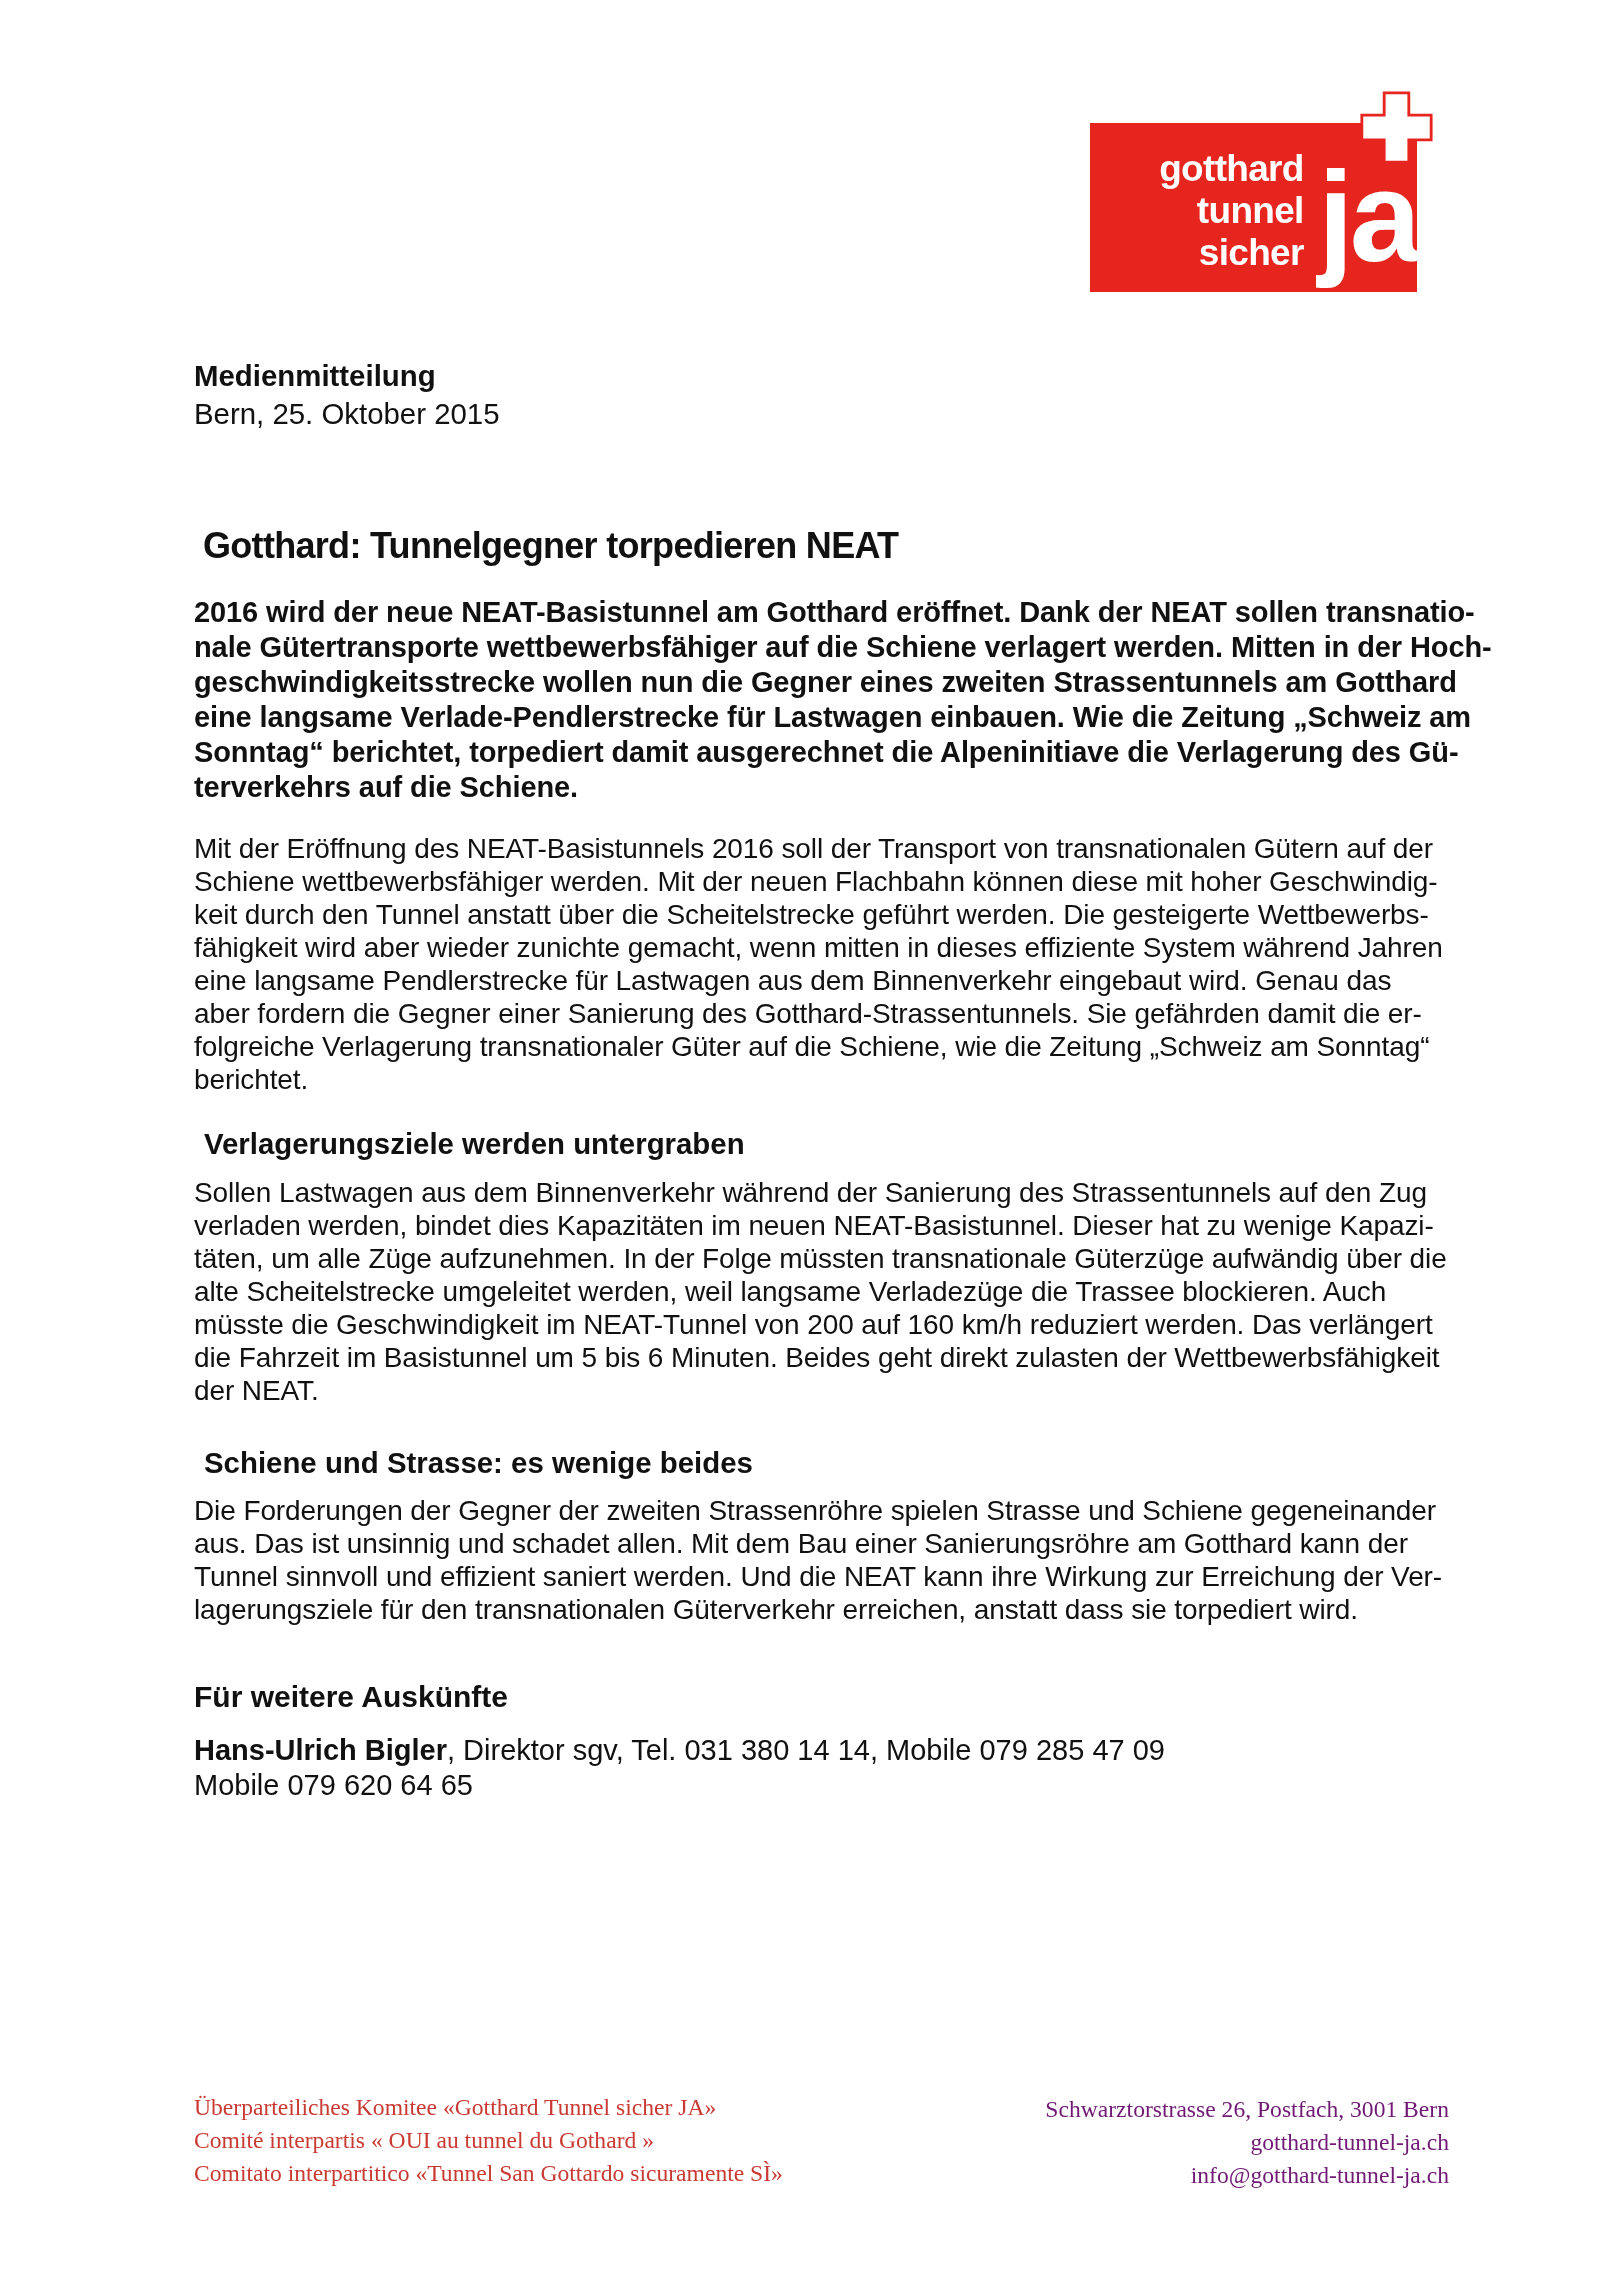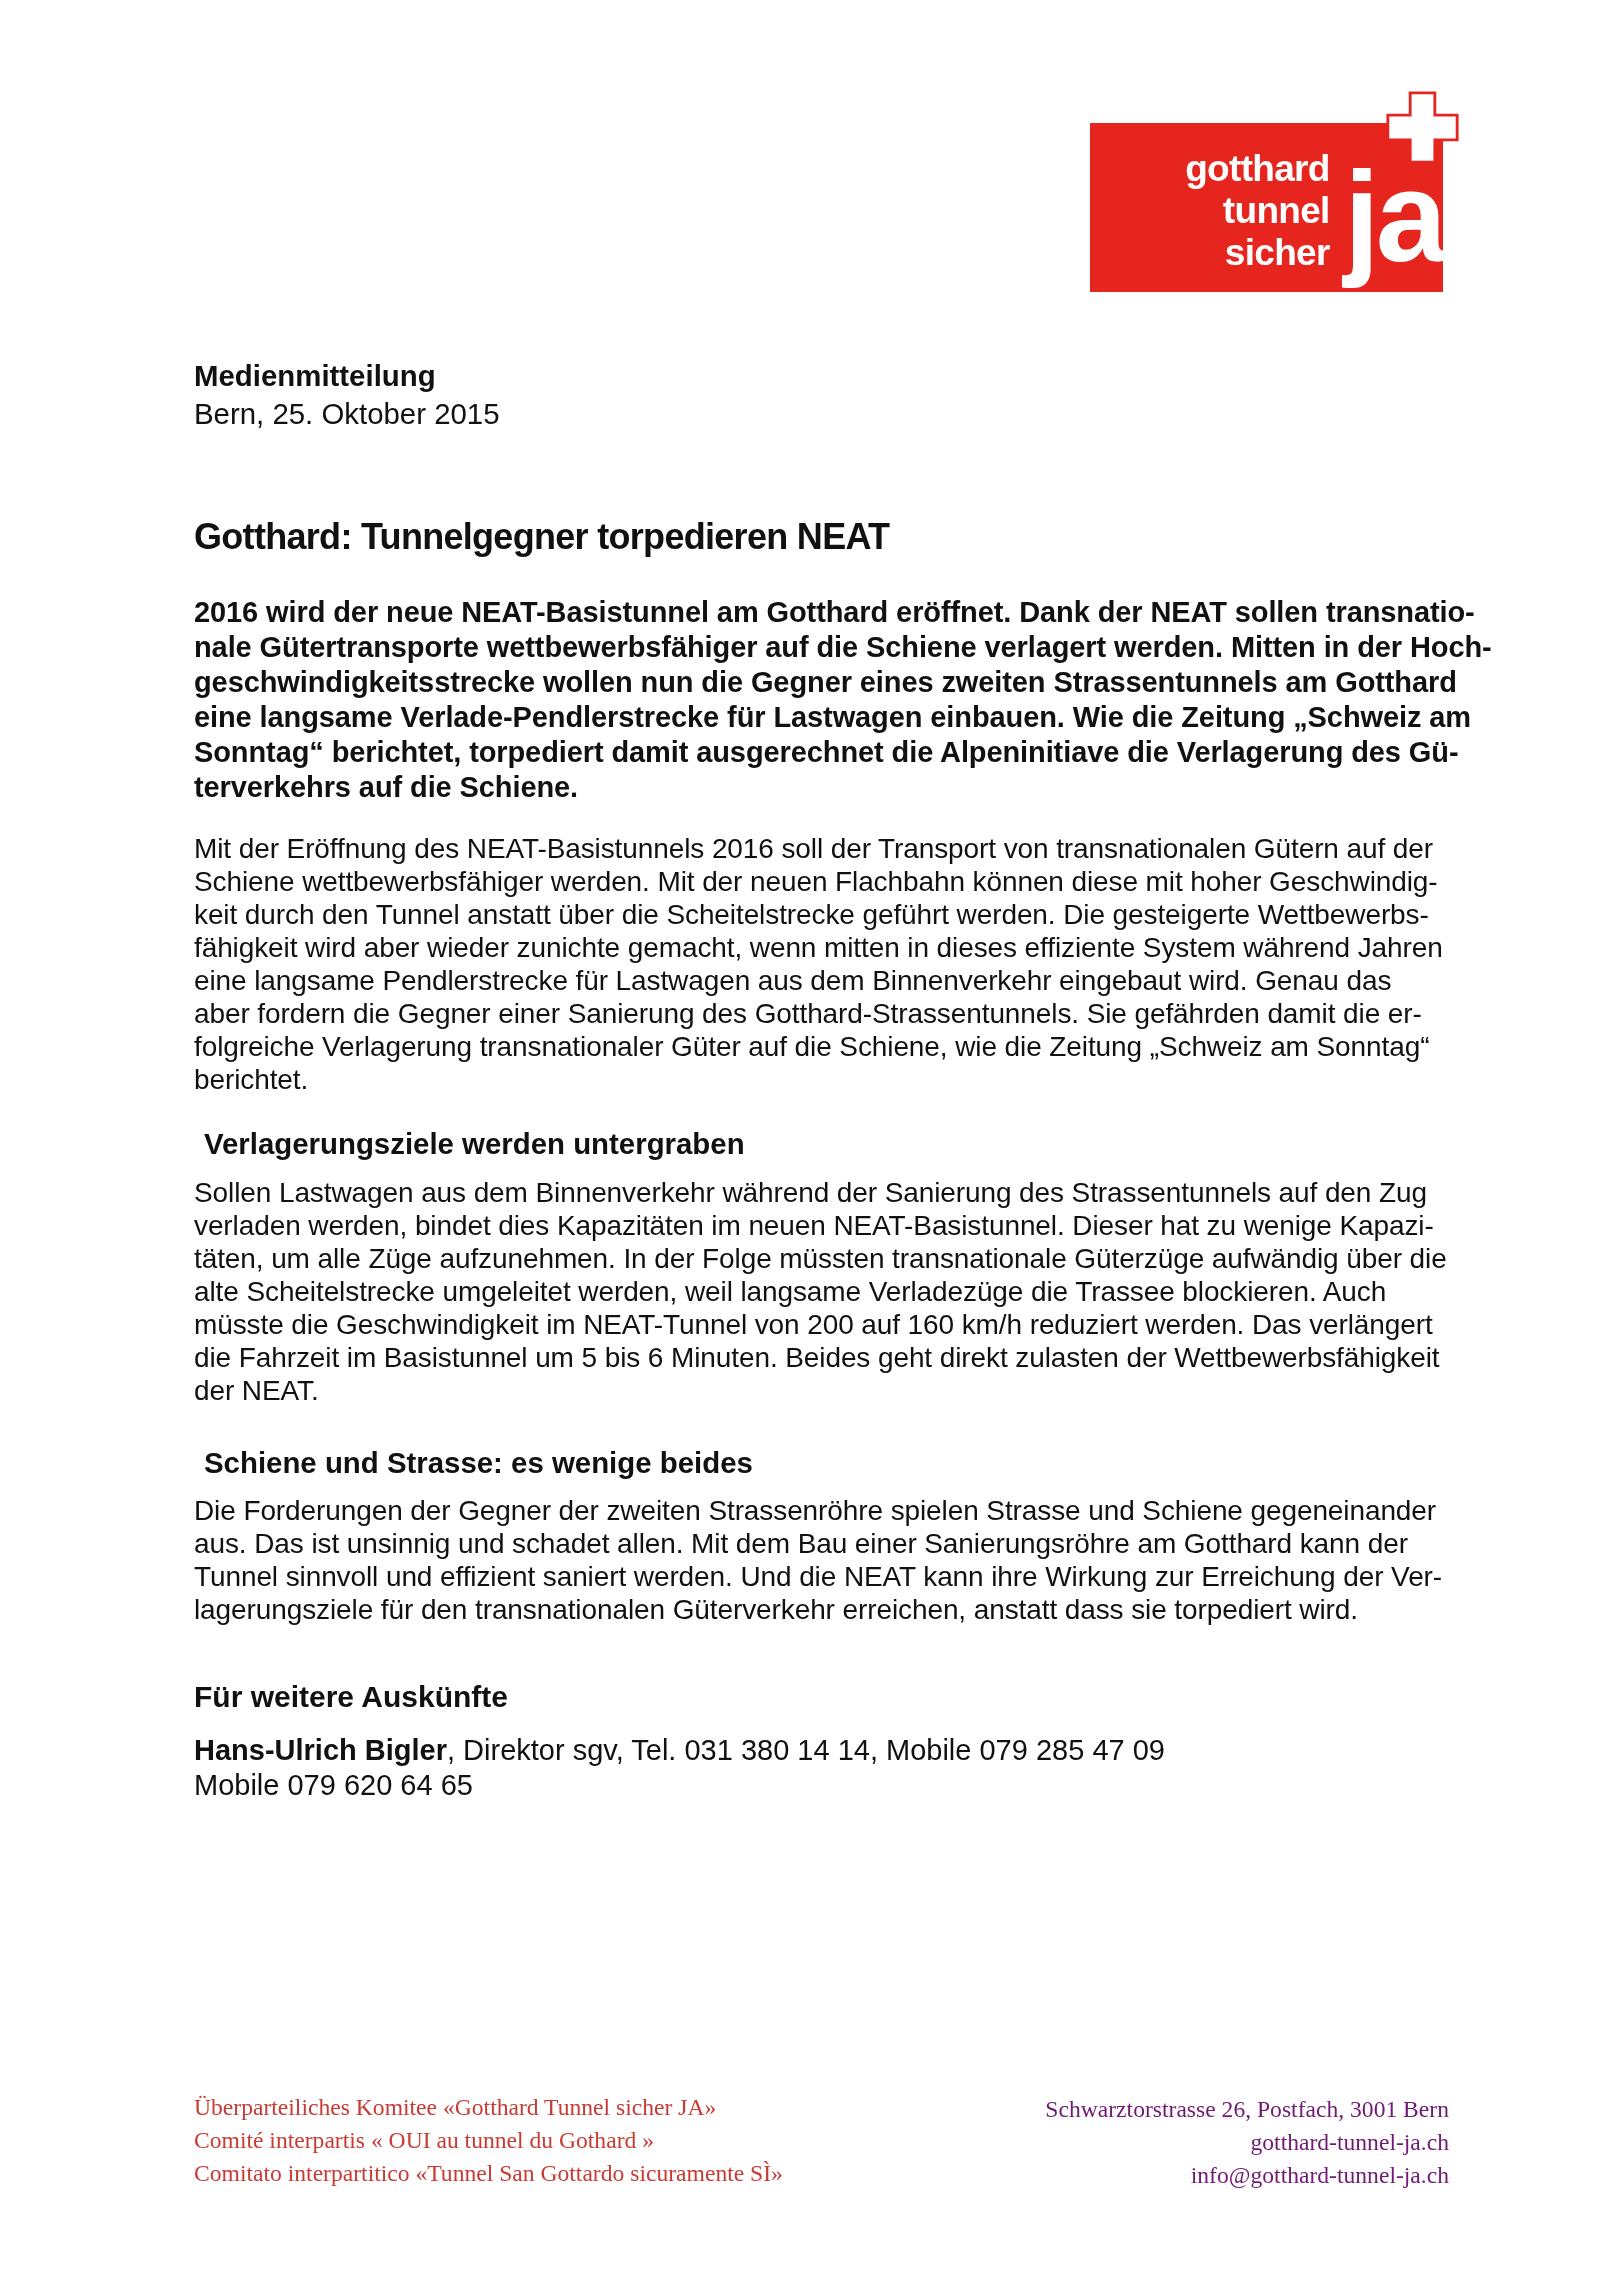--- a/index.html
+++ b/index.html
@@ -9,21 +9,21 @@
     background:#ffffff;
     font-family:"Liberation Sans", sans-serif;
     color:#111;
     overflow:hidden;
   }
   
   .logo{
     position:absolute;left:1090px;top:123px;
     width:327px;height:169px;
     background:#e6251e;
-    display:flex;align-items:center;justify-content:center;padding-left:26px;
+    display:flex;align-items:center;justify-content:center;
   }
   .logo-words{
     text-align:right;
     color:#fff;font-weight:bold;
     font-size:37px;line-height:42px;
     margin-right:14.4px;margin-top:6.5px;
     letter-spacing:-0.7px;
   }
   .logo-ja{
     color:#fff;font-weight:bold;
@@ -84,21 +84,21 @@
 tunnel
 sicher</div>
     <div class="logo-ja">ja</div>
     <svg class="logo-cross" viewBox="0 0 30 30">
       <path d="M10.2 1.5 h9.6 v8.7 h8.7 v9.6 h-8.7 v8.7 h-9.6 v-8.7 h-8.7 v-9.6 h8.7 z" fill="#ffffff" stroke="#e6251e" stroke-width="1.1"></path>
     </svg>
   </div>
 
   <div class="kicker">Medienmitteilung</div>
   <div class="dateline">Bern, 25. Oktober 2015</div>
-  <h1 class="title" style="margin:0">Gotthard: Tunnelgegner torpedieren NEAT</h1>
+  <h1 class="title" style="margin:9px">Gotthard: Tunnelgegner torpedieren NEAT</h1>
 
   <div class="bodyblock lead">2016 wird der neue NEAT-Basistunnel am Gotthard eröffnet. Dank der NEAT sollen transnatio-
 nale Gütertransporte wettbewerbsfähiger auf die Schiene verlagert werden. Mitten in der Hoch-
 geschwindigkeitsstrecke wollen nun die Gegner eines zweiten Strassentunnels am Gotthard
 eine langsame Verlade-Pendlerstrecke für Lastwagen einbauen. Wie die Zeitung „Schweiz am
 Sonntag“ berichtet, torpediert damit ausgerechnet die Alpeninitiave die Verlagerung des Gü-
 terverkehrs auf die Schiene.</div>
 
   <div class="bodyblock para1">Mit der Eröffnung des NEAT-Basistunnels 2016 soll der Transport von transnationalen Gütern auf der
 Schiene wettbewerbsfähiger werden. Mit der neuen Flachbahn können diese mit hoher Geschwindig-

